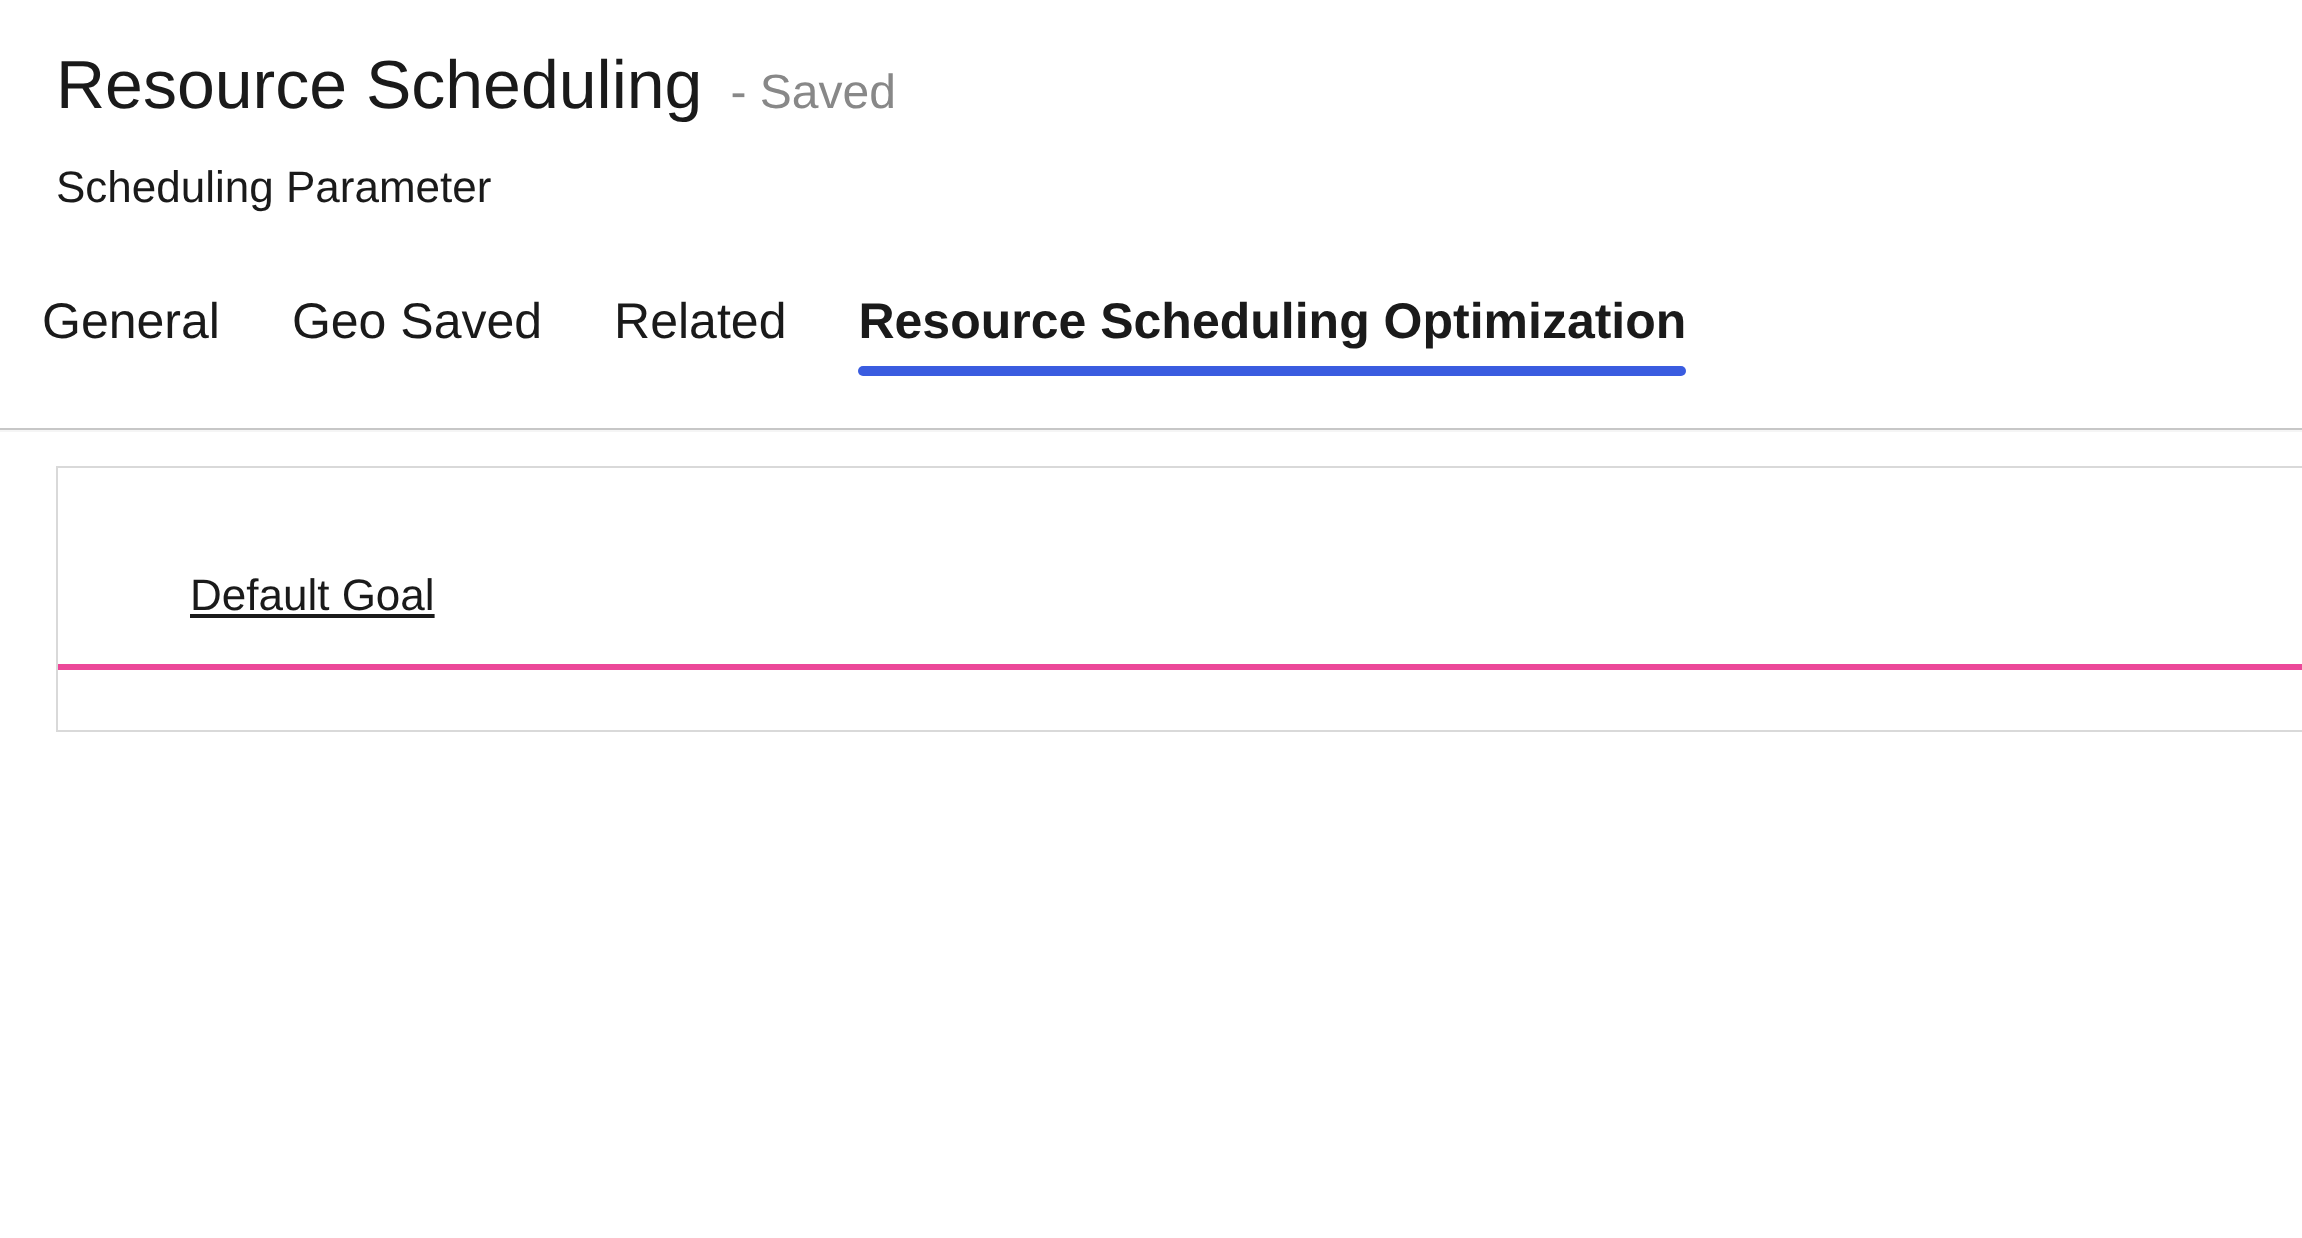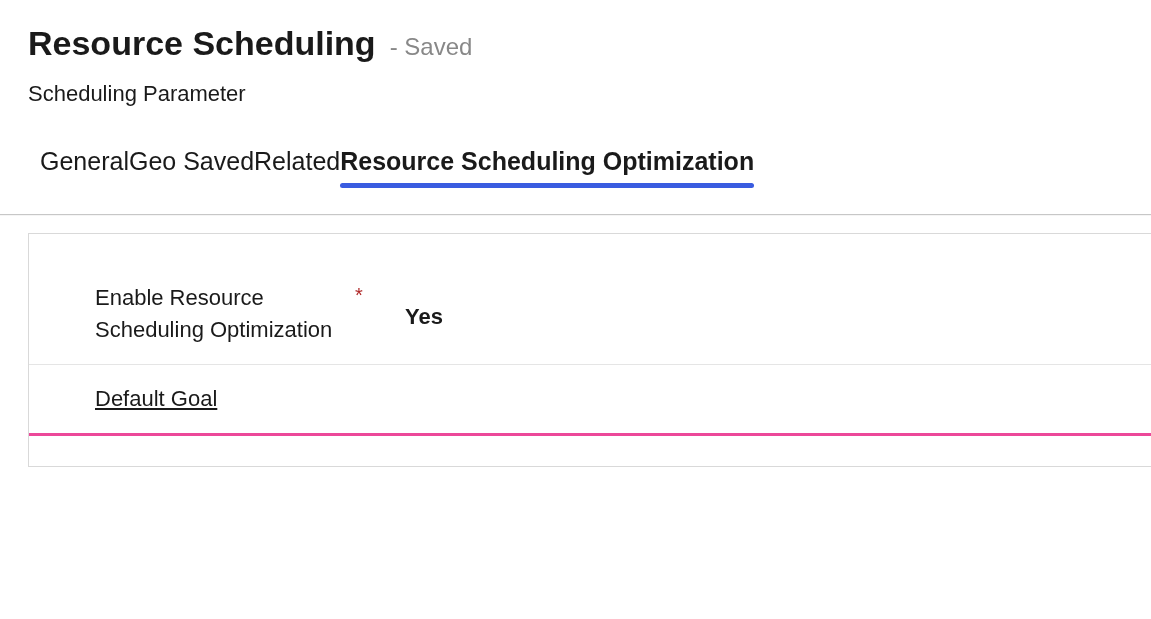--- a/index.html
+++ b/index.html
@@ -18,39 +18,40 @@
     .header {
       padding: 24px 28px 0 28px;
     }
     .title-row {
       display: flex;
       align-items: baseline;
       gap: 14px;
     }
     .page-title {
       font-size: 34px;
-      font-weight: 700;
+      font-weight: 400;
       color: #1a1a1a;
       text-align: right;
     }
     .save-status {
       font-size: 24px;
       color: #888;
       font-weight: 400;
     }
     .subtitle {
       font-size: 22px;
       color: #1a1a1a;
       font-weight: 400;
       margin-top: 18px;
     }
     .tabs {
       display: flex;
+      gap: 36px;
       margin-top: 40px;
-      padding: 0 28px 0 40px;
+      padding: 0 28px 0 21px;
     }
     .tab {
       font-size: 25px;
       color: #1a1a1a;
       padding-bottom: 10px;
       cursor: pointer;
       position: relative;
       font-weight: 400;
     }
     .tab.active {
@@ -149,26 +150,19 @@
   <div class="tab">General</div>
   <div class="tab">Geo Saved</div>
   <div class="tab">Related</div>
   <div class="tab active">Resource Scheduling Optimization</div>
 </div>
 
 <div class="divider-line"></div>
 
 <div class="form-panel">
 
-  <div class="form-row first-row">
-    <div class="label-cell">Enable Resource Scheduling Optimization</div>
-    <div class="required-asterisk">*</div>
-    <div class="value-cell">
-      <span>Yes</span>
-    </div>
-  </div>
 
   <div class="form-row">
     <div class="label-cell">Default Goal</div>
     <div class="required-asterisk"></div>
   </div>
 
 </div>
 
 </body></html>

